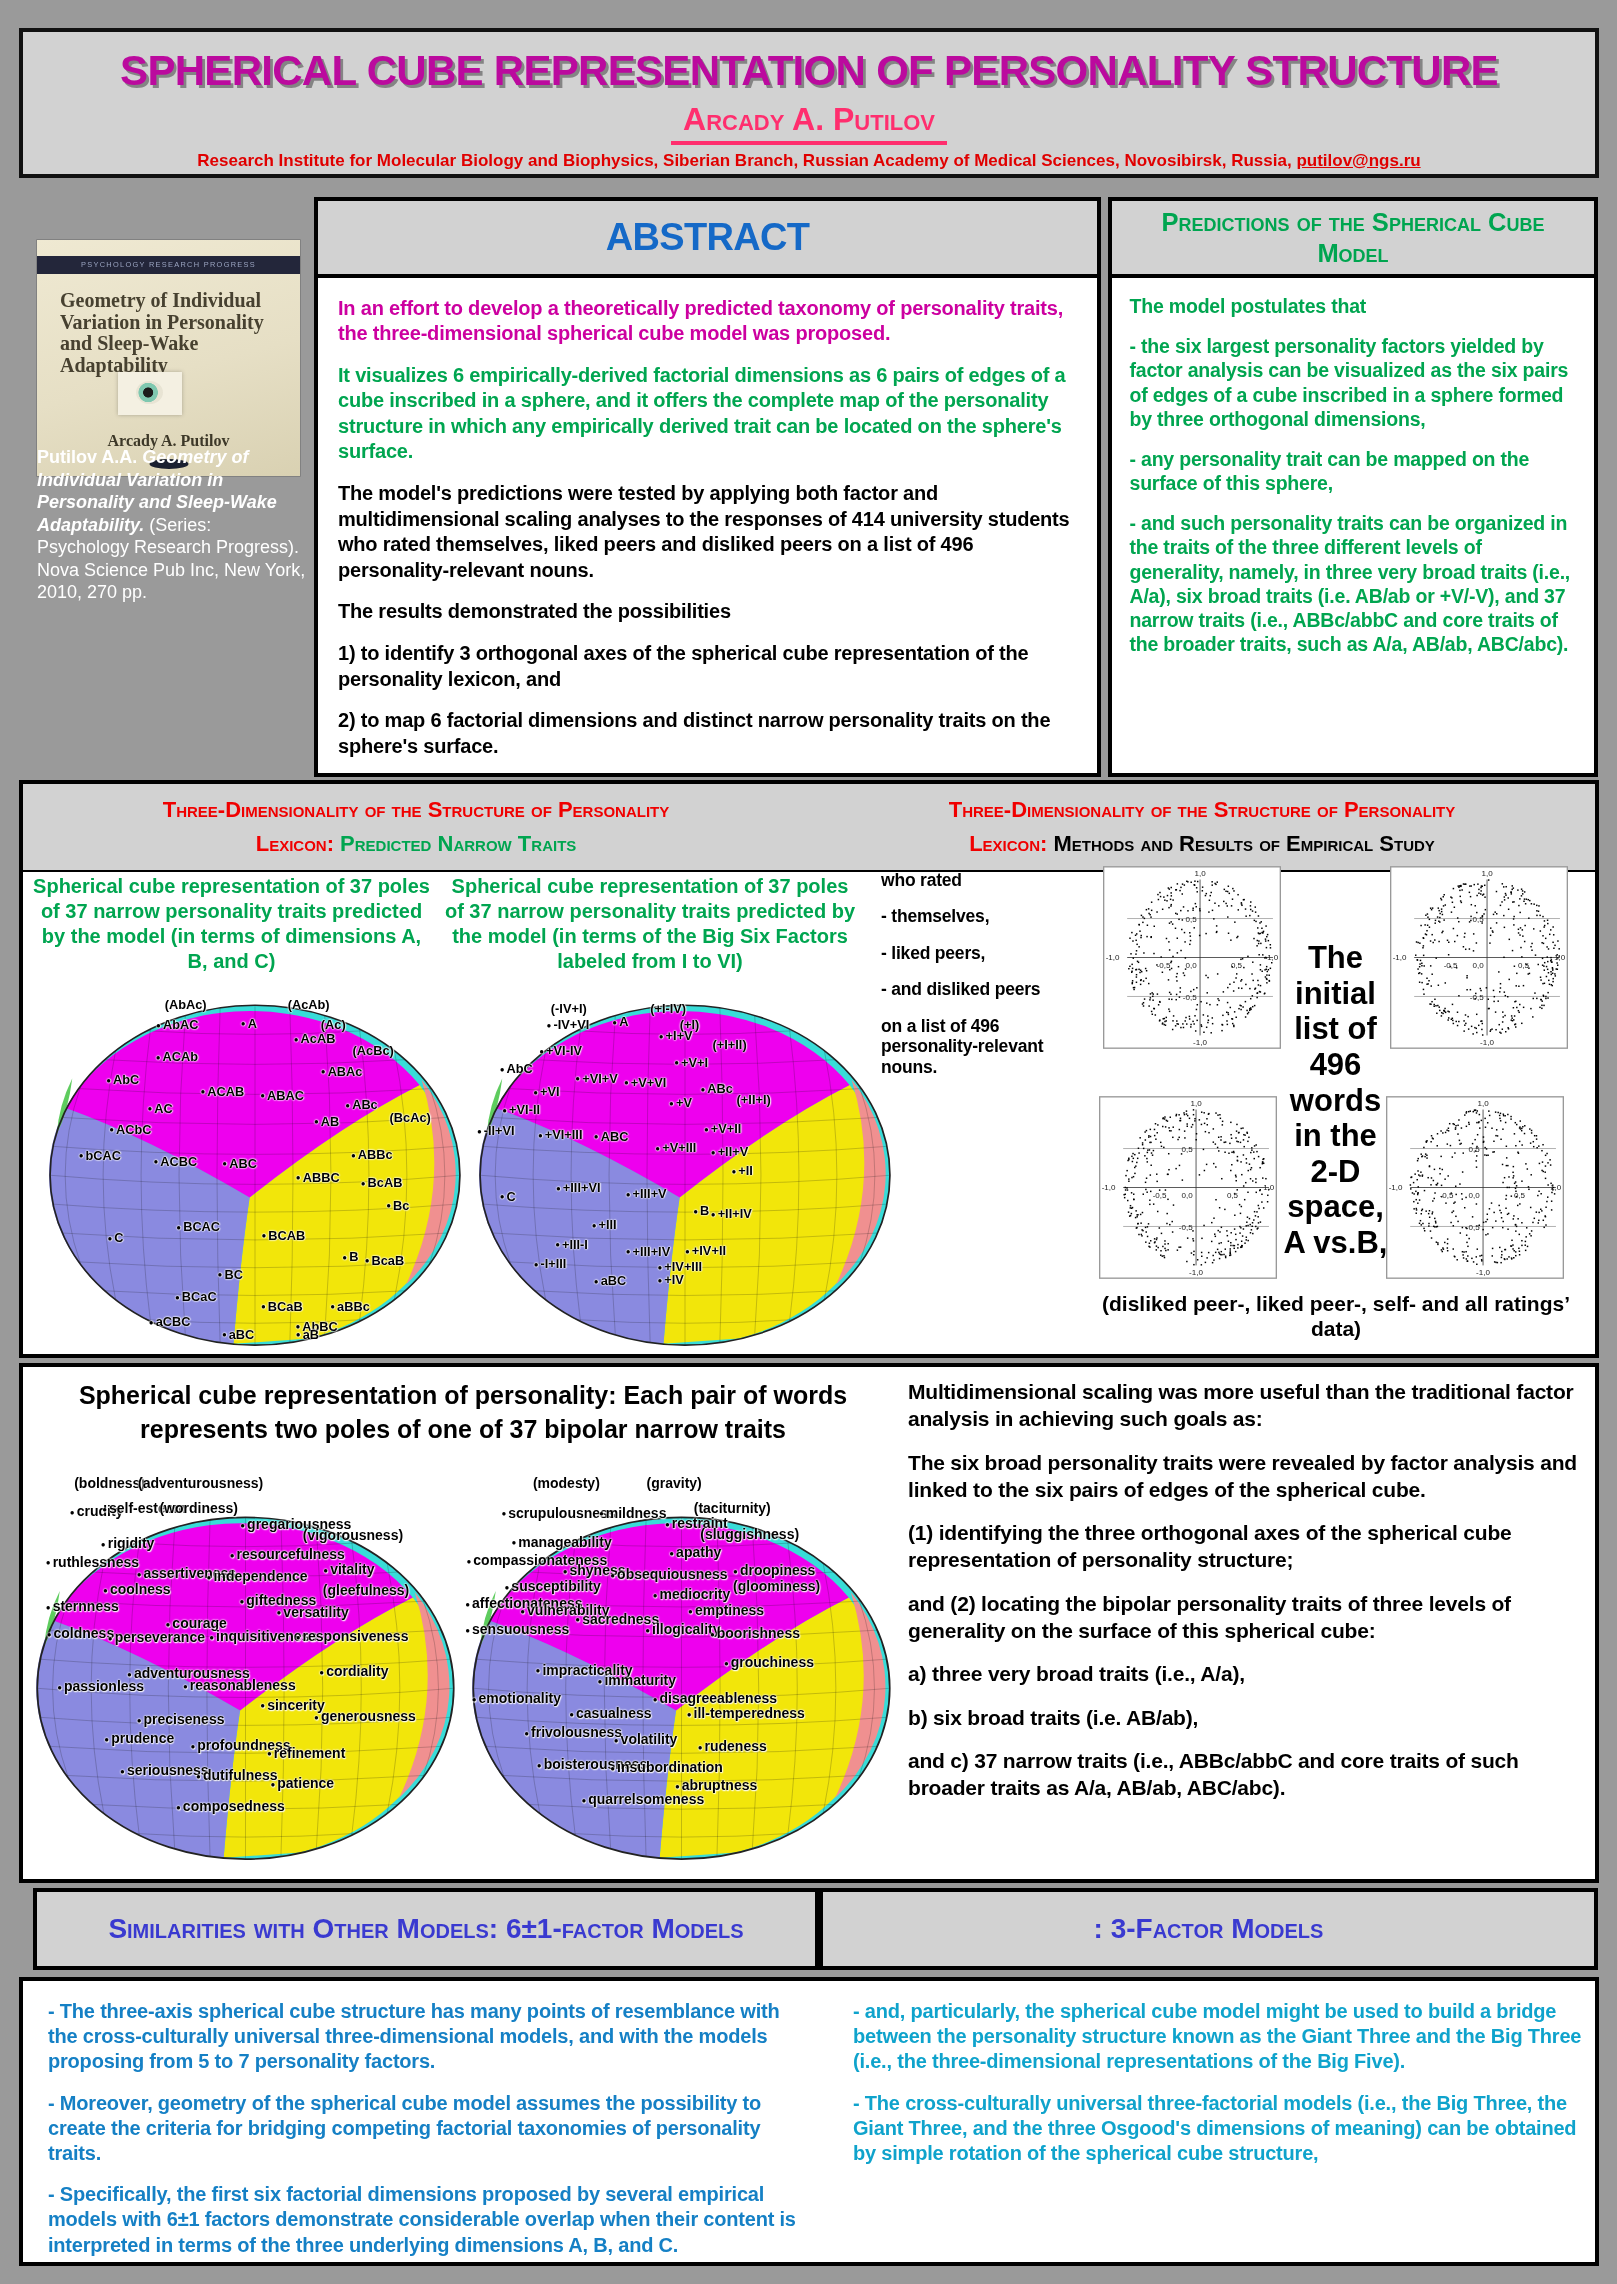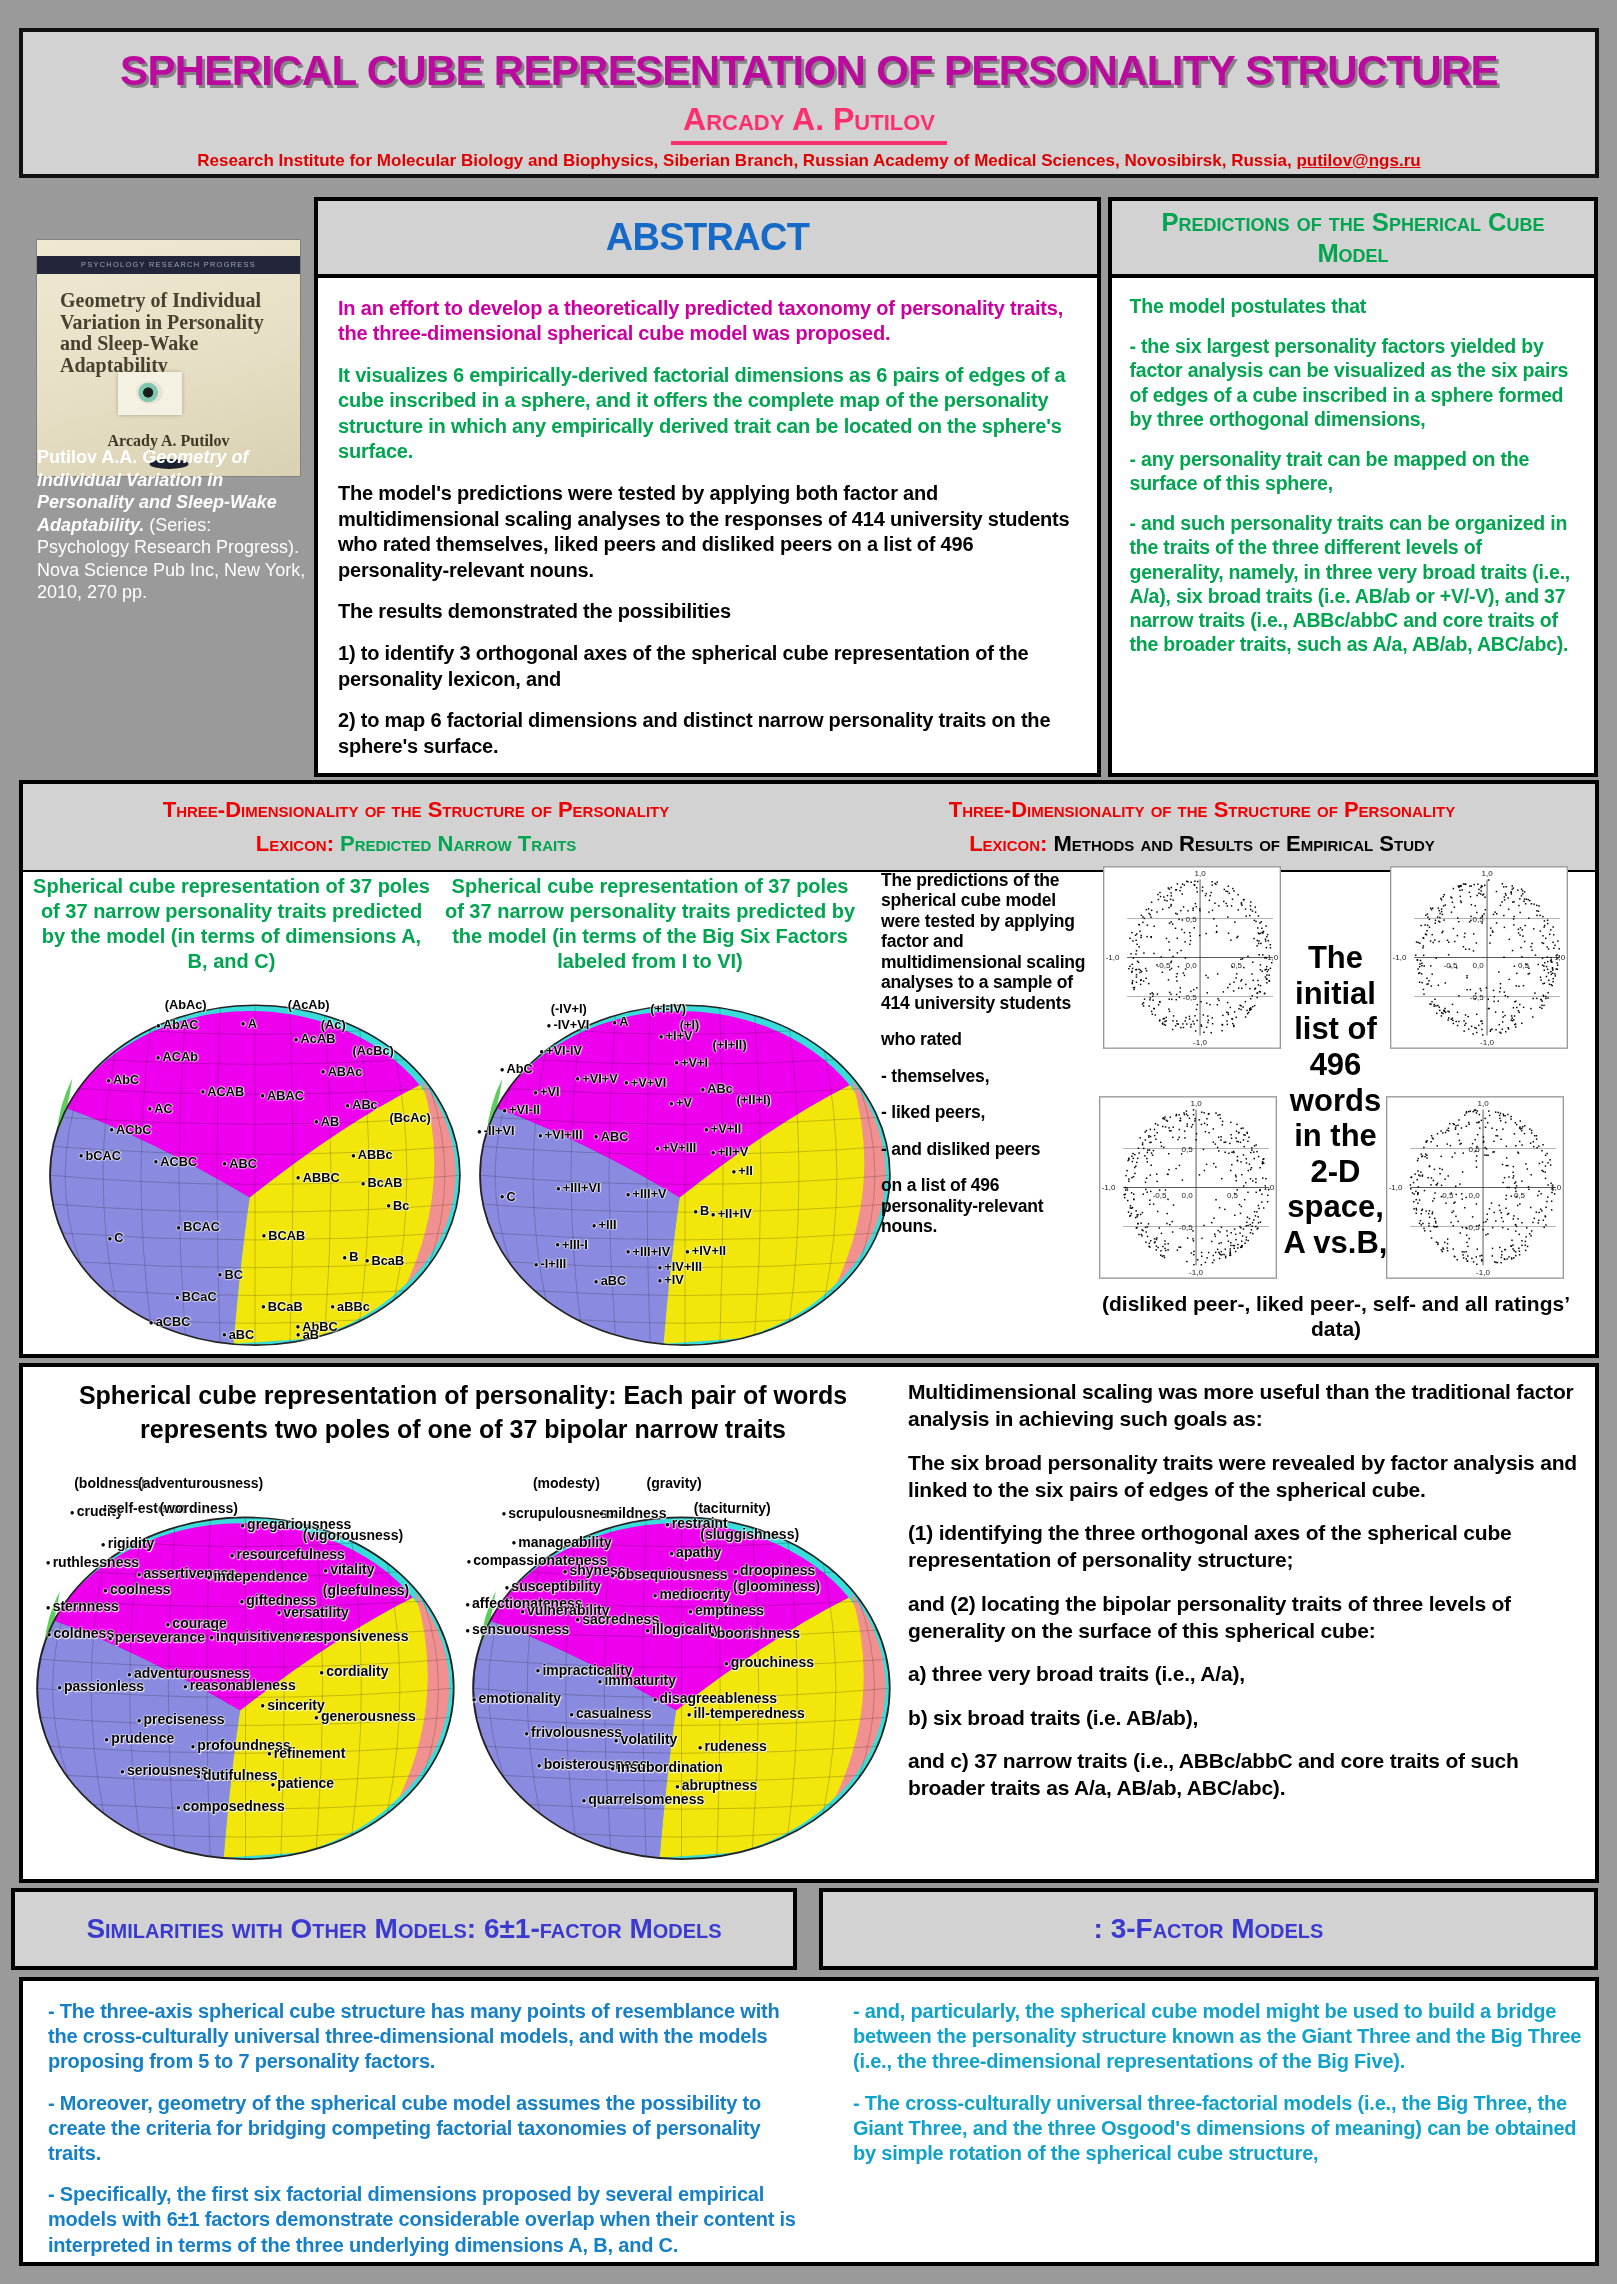--- a/index.html
+++ b/index.html
@@ -261,21 +261,20 @@
       <div class="slab dot" style="left: 28.3%; top: 65%;">+III</div>
       <div class="slab dot" style="left: 19.8%; top: 70.4%;">+III-I</div>
       <div class="slab dot" style="left: 36.2%; top: 72.3%;">+III+IV</div>
       <div class="slab dot" style="left: 50%; top: 72.2%;">+IV+II</div>
       <div class="slab dot" style="left: 14.8%; top: 75.7%;">-I+III</div>
       <div class="slab dot" style="left: 43.6%; top: 76.6%;">+IV+III</div>
       <div class="slab dot" style="left: 28.8%; top: 80.4%;">aBC</div>
       <div class="slab dot" style="left: 43.6%; top: 80%;">+IV</div>
     </div>
   <div id="s3-predcol" class="ptxt" style="position:absolute;left:881px;top:870px;width:207px;font-size:17.5px;line-height:1.17;">
-      <p>The predictions of the spherical cube model were tested by applying factor and multidimensional scaling analyses to a sample of 414 university students</p>
       <p>who rated</p>
       <p>- themselves,</p>
       <p>- liked peers,</p>
       <p>- and disliked peers</p>
       <p>on a list of 496 personality-relevant nouns.</p>
     </div>
   <div id="sc1" class="abs" style="left:1103px;top:866px;">
       <svg width="178" height="183" style="display:block" viewBox="0 0 265 272">
         <rect x="1" y="1" width="263" height="270" fill="#fff" stroke="#999" stroke-width="2"></rect>
         <line x1="36" y1="78" x2="253" y2="78" stroke="#888" stroke-width="1"></line>
@@ -2179,21 +2178,21 @@
   <div id="s4-text" class="ptxt" style="position:absolute;left:908px;top:1378px;width:675px;font-size:21px;line-height:1.3;">
       <p>Multidimensional scaling was more useful than the traditional factor analysis in achieving such goals as:</p>
       <p>The six broad personality traits were revealed by factor analysis and linked to the six pairs of edges of the spherical cube.</p>
       <p>(1) identifying the three orthogonal axes of the spherical cube representation of personality structure;</p>
       <p>and (2) locating the bipolar personality traits of three levels of generality on the surface of this spherical cube:</p>
       <p>a) three very broad traits (i.e., A/a),</p>
       <p>b) six broad traits (i.e. AB/ab),</p>
       <p>and c) 37 narrow traits (i.e., ABBc/abbC and core traits of such broader traits as A/a, AB/ab, ABC/abc).</p>
     </div>
 
-  <div class="graybox modbox" style="left:11px;top:1888px;width:786px;height:82px;">
+  <div class="graybox modbox" style="left:33px;top:1888px;width:786px;height:82px;">
     <span class="modtitle sc">Similarities with Other Models: 6±1-factor Models</span>
   </div>
   <div class="graybox modbox" style="left:819px;top:1888px;width:779px;height:82px;">
     <span class="modtitle sc">: 3-Factor Models</span>
   </div>
 
   <div class="panel" style="left:19px;top:1977px;width:1580px;height:289px;"></div>
   <div id="m-left" class="ptxt blue-col" style="position:absolute;left:48px;top:1999px;width:759px;font-size:20px;line-height:1.26;">
       <p>- The three-axis spherical cube structure has many points of resemblance with the cross-culturally universal three-dimensional models, and with the models proposing from 5 to 7 personality factors.</p>
       <p>- Moreover, geometry of the spherical cube model assumes the possibility to create the criteria for bridging competing factorial taxonomies of personality traits.</p>

